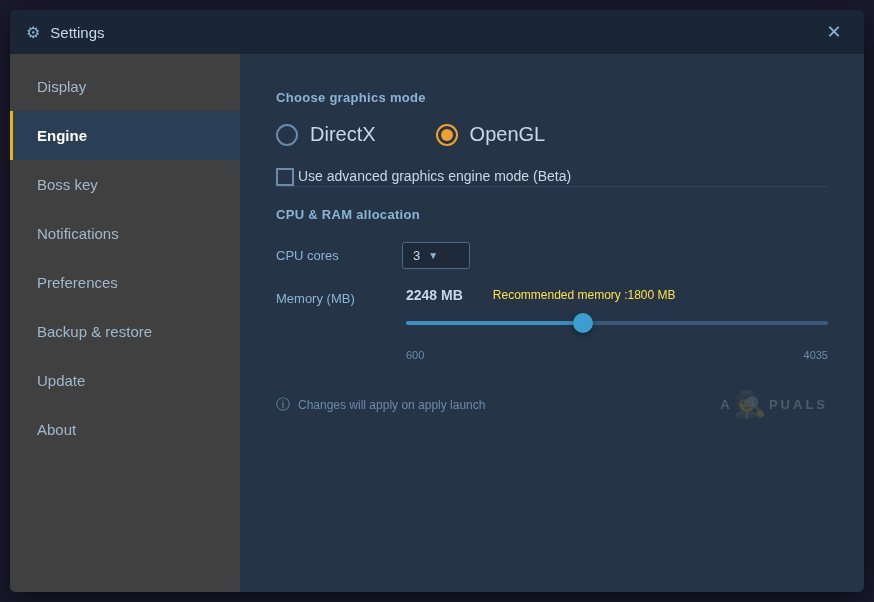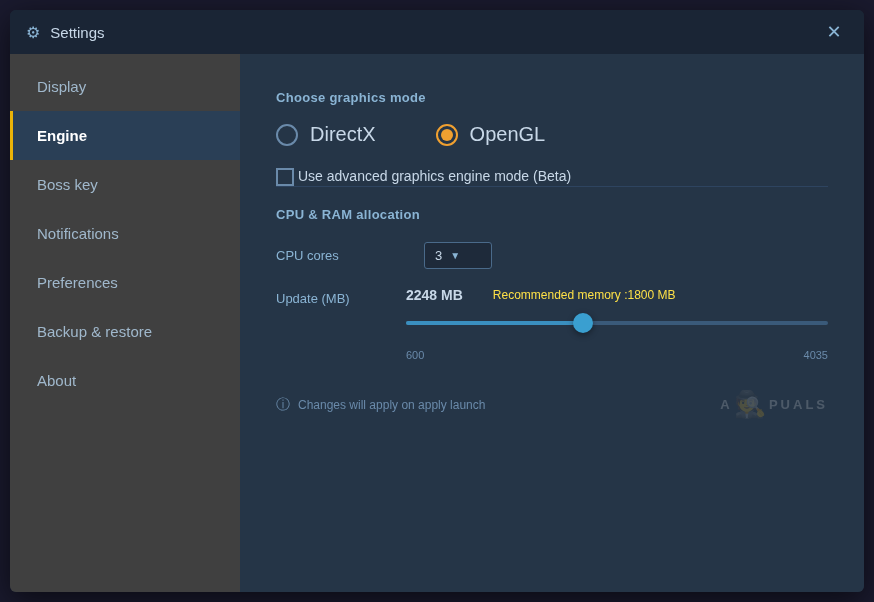--- a/index.html
+++ b/index.html
@@ -153,21 +153,21 @@
     .alloc-section-title {
       color: #8ab4d4;
       font-size: 13px;
       font-weight: 600;
       margin-bottom: 20px;
       letter-spacing: 0.3px;
     }
     .field-row {
       display: flex;
       align-items: center;
-      gap: 38px;
+      gap: 16px;
       margin-bottom: 18px;
     }
     .field-label {
       color: #8ab4d4;
       font-size: 13px;
       width: 110px;
       flex-shrink: 0;
     }
     .cpu-select {
       background: #1e2a3a;
@@ -279,20 +279,21 @@
 
   <div class="content">
 
     <div class="sidebar">
       <div class="nav-item">Display</div>
       <div class="nav-item active">Engine</div>
       <div class="nav-item">Boss key</div>
       <div class="nav-item">Notifications</div>
       <div class="nav-item">Preferences</div>
       <div class="nav-item">Backup &amp; restore</div>
+      <div class="nav-item">Update</div>
       <div class="nav-item">About</div>
     </div>
 
     <div class="main">
 
       <div class="section-title">Choose graphics mode</div>
 
       <div class="radio-group">
         <div class="radio-option">
           <div class="radio-circle"></div>
@@ -315,21 +316,21 @@
 
       <div class="field-row">
         <span class="field-label">CPU cores</span>
         <div class="cpu-select">
           <span>3</span>
           <span class="cpu-select-arrow">▼</span>
         </div>
       </div>
 
       <div class="memory-field-row">
-        <span class="field-label" style="padding-top:4px;">Update (MB)</span>
+        <span class="field-label" style="padding-top:4px;">Memory (MB)</span>
         <div class="memory-row">
           <div class="memory-top">
             <span class="memory-value">2248 MB</span>
             <span class="memory-recommended">Recommended memory :1800 MB</span>
           </div>
           <div class="slider-container">
             <div class="slider-track">
               <div class="slider-fill"></div>
               <div class="slider-thumb"></div>
             </div>

